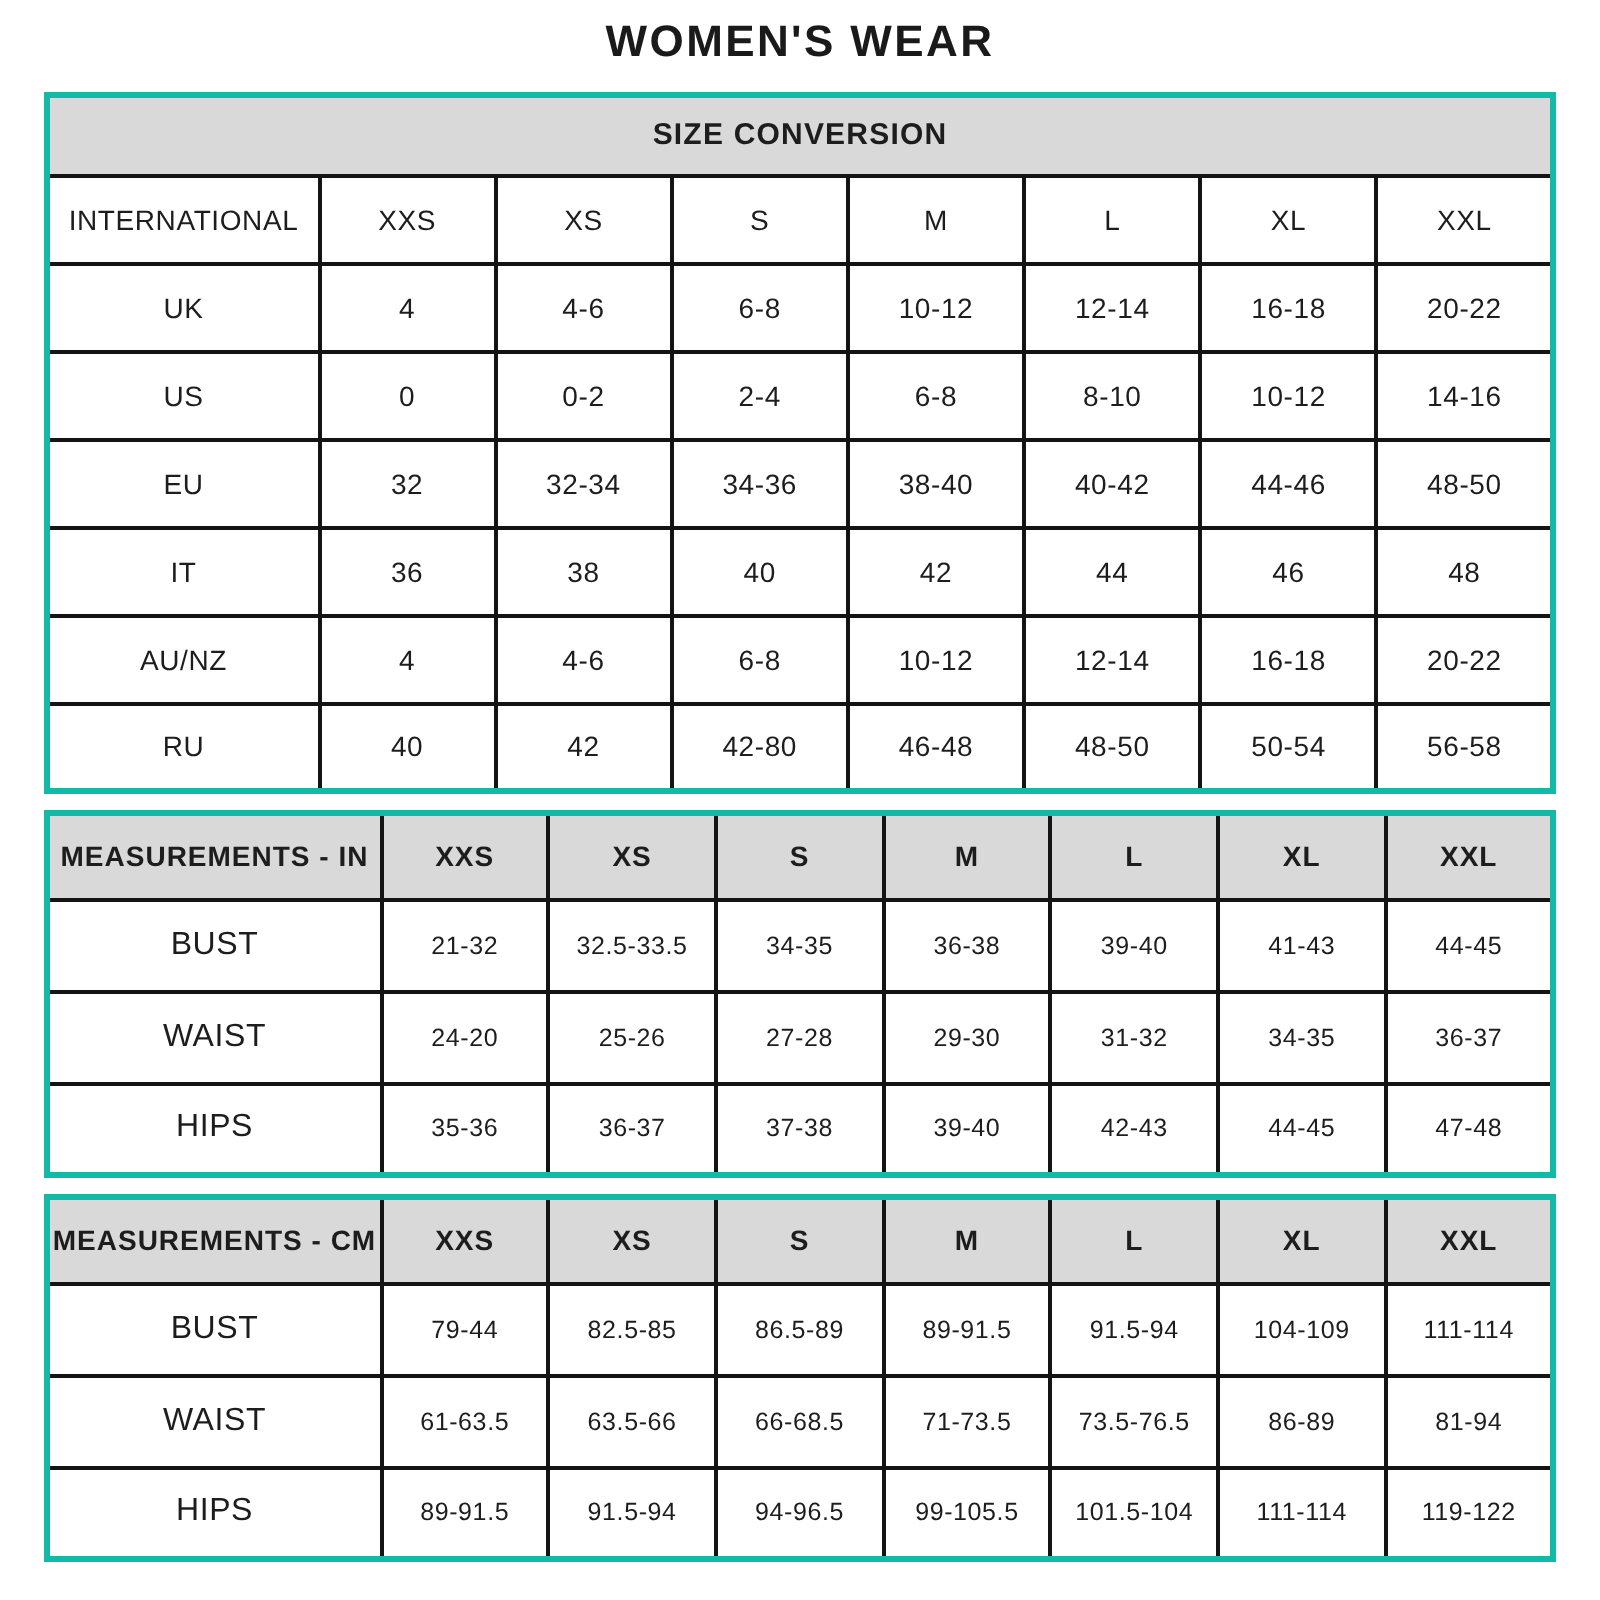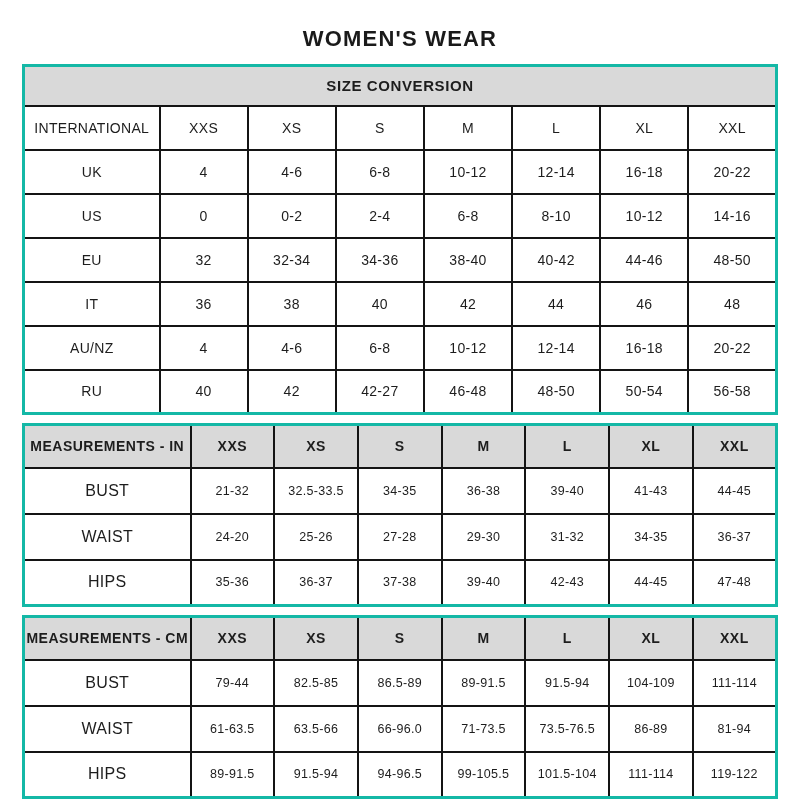--- a/index.html
+++ b/index.html
@@ -3,21 +3,21 @@
 <meta charset="utf-8">
 <style>
   * { margin: 0; padding: 0; box-sizing: border-box; }
   html, body { background: #ffffff; }
   body {
     width: 800px; height: 800px;
     font-family: "Liberation Sans", sans-serif;
     color: #1d1d1d;
     overflow: hidden;
   }
-  .page { width: 800px; height: 800px; padding-top: 26px; }
+  .page { width: 800px; height: 800px; padding-top: 8px; }
 
   .title {
     text-align: center;
     font-size: 22px;
     font-weight: 700;
     letter-spacing: 1.2px;
     color: #1a1a1a;
     margin-bottom: 12px;
   }
 
@@ -155,21 +155,21 @@
           <td class="val">6-8</td>
           <td class="val">10-12</td>
           <td class="val">12-14</td>
           <td class="val">16-18</td>
           <td class="val">20-22</td>
         </tr>
         <tr>
           <th class="row-label">RU</th>
           <td class="val">40</td>
           <td class="val">42</td>
-          <td class="val">42-27</td>
+          <td class="val">42-80</td>
           <td class="val">46-48</td>
           <td class="val">48-50</td>
           <td class="val">50-54</td>
           <td class="val">56-58</td>
         </tr>
       </tbody>
   </table>
 
   <table class="tbl meas-tbl">
     <colgroup>
@@ -259,21 +259,21 @@
           <td class="val">86.5-89</td>
           <td class="val">89-91.5</td>
           <td class="val">91.5-94</td>
           <td class="val">104-109</td>
           <td class="val">111-114</td>
         </tr>
         <tr>
           <th class="row-label">WAIST</th>
           <td class="val">61-63.5</td>
           <td class="val">63.5-66</td>
-          <td class="val">66-96.0</td>
+          <td class="val">66-68.5</td>
           <td class="val">71-73.5</td>
           <td class="val">73.5-76.5</td>
           <td class="val">86-89</td>
           <td class="val">81-94</td>
         </tr>
         <tr>
           <th class="row-label">HIPS</th>
           <td class="val">89-91.5</td>
           <td class="val">91.5-94</td>
           <td class="val">94-96.5</td>

